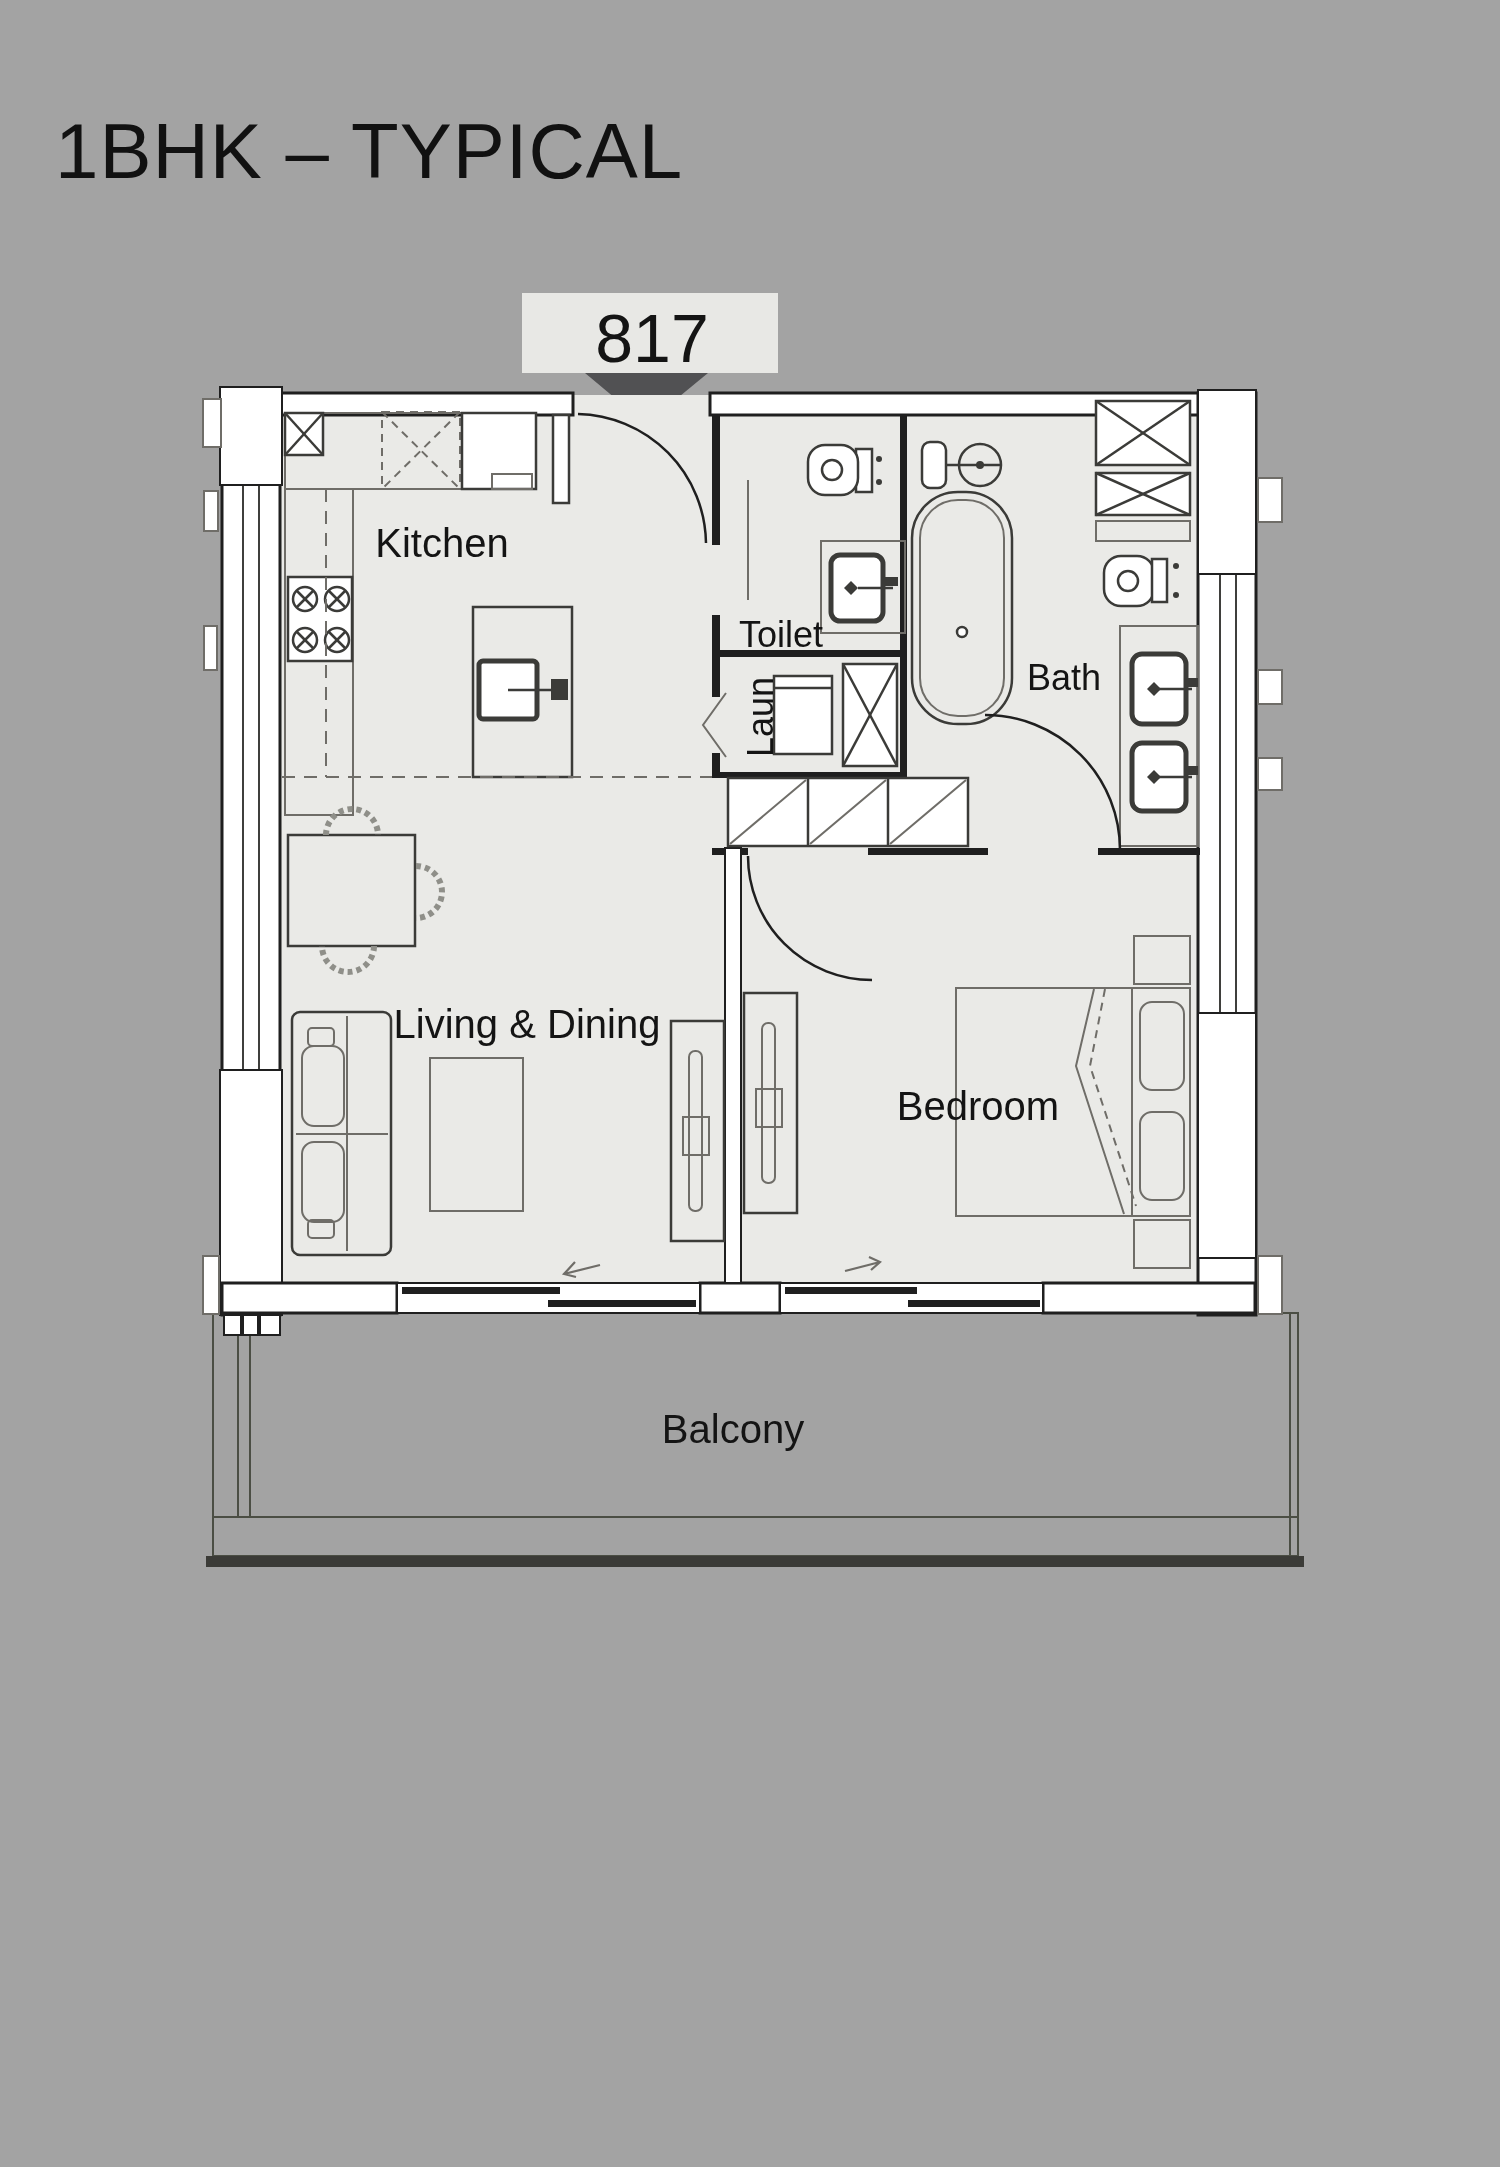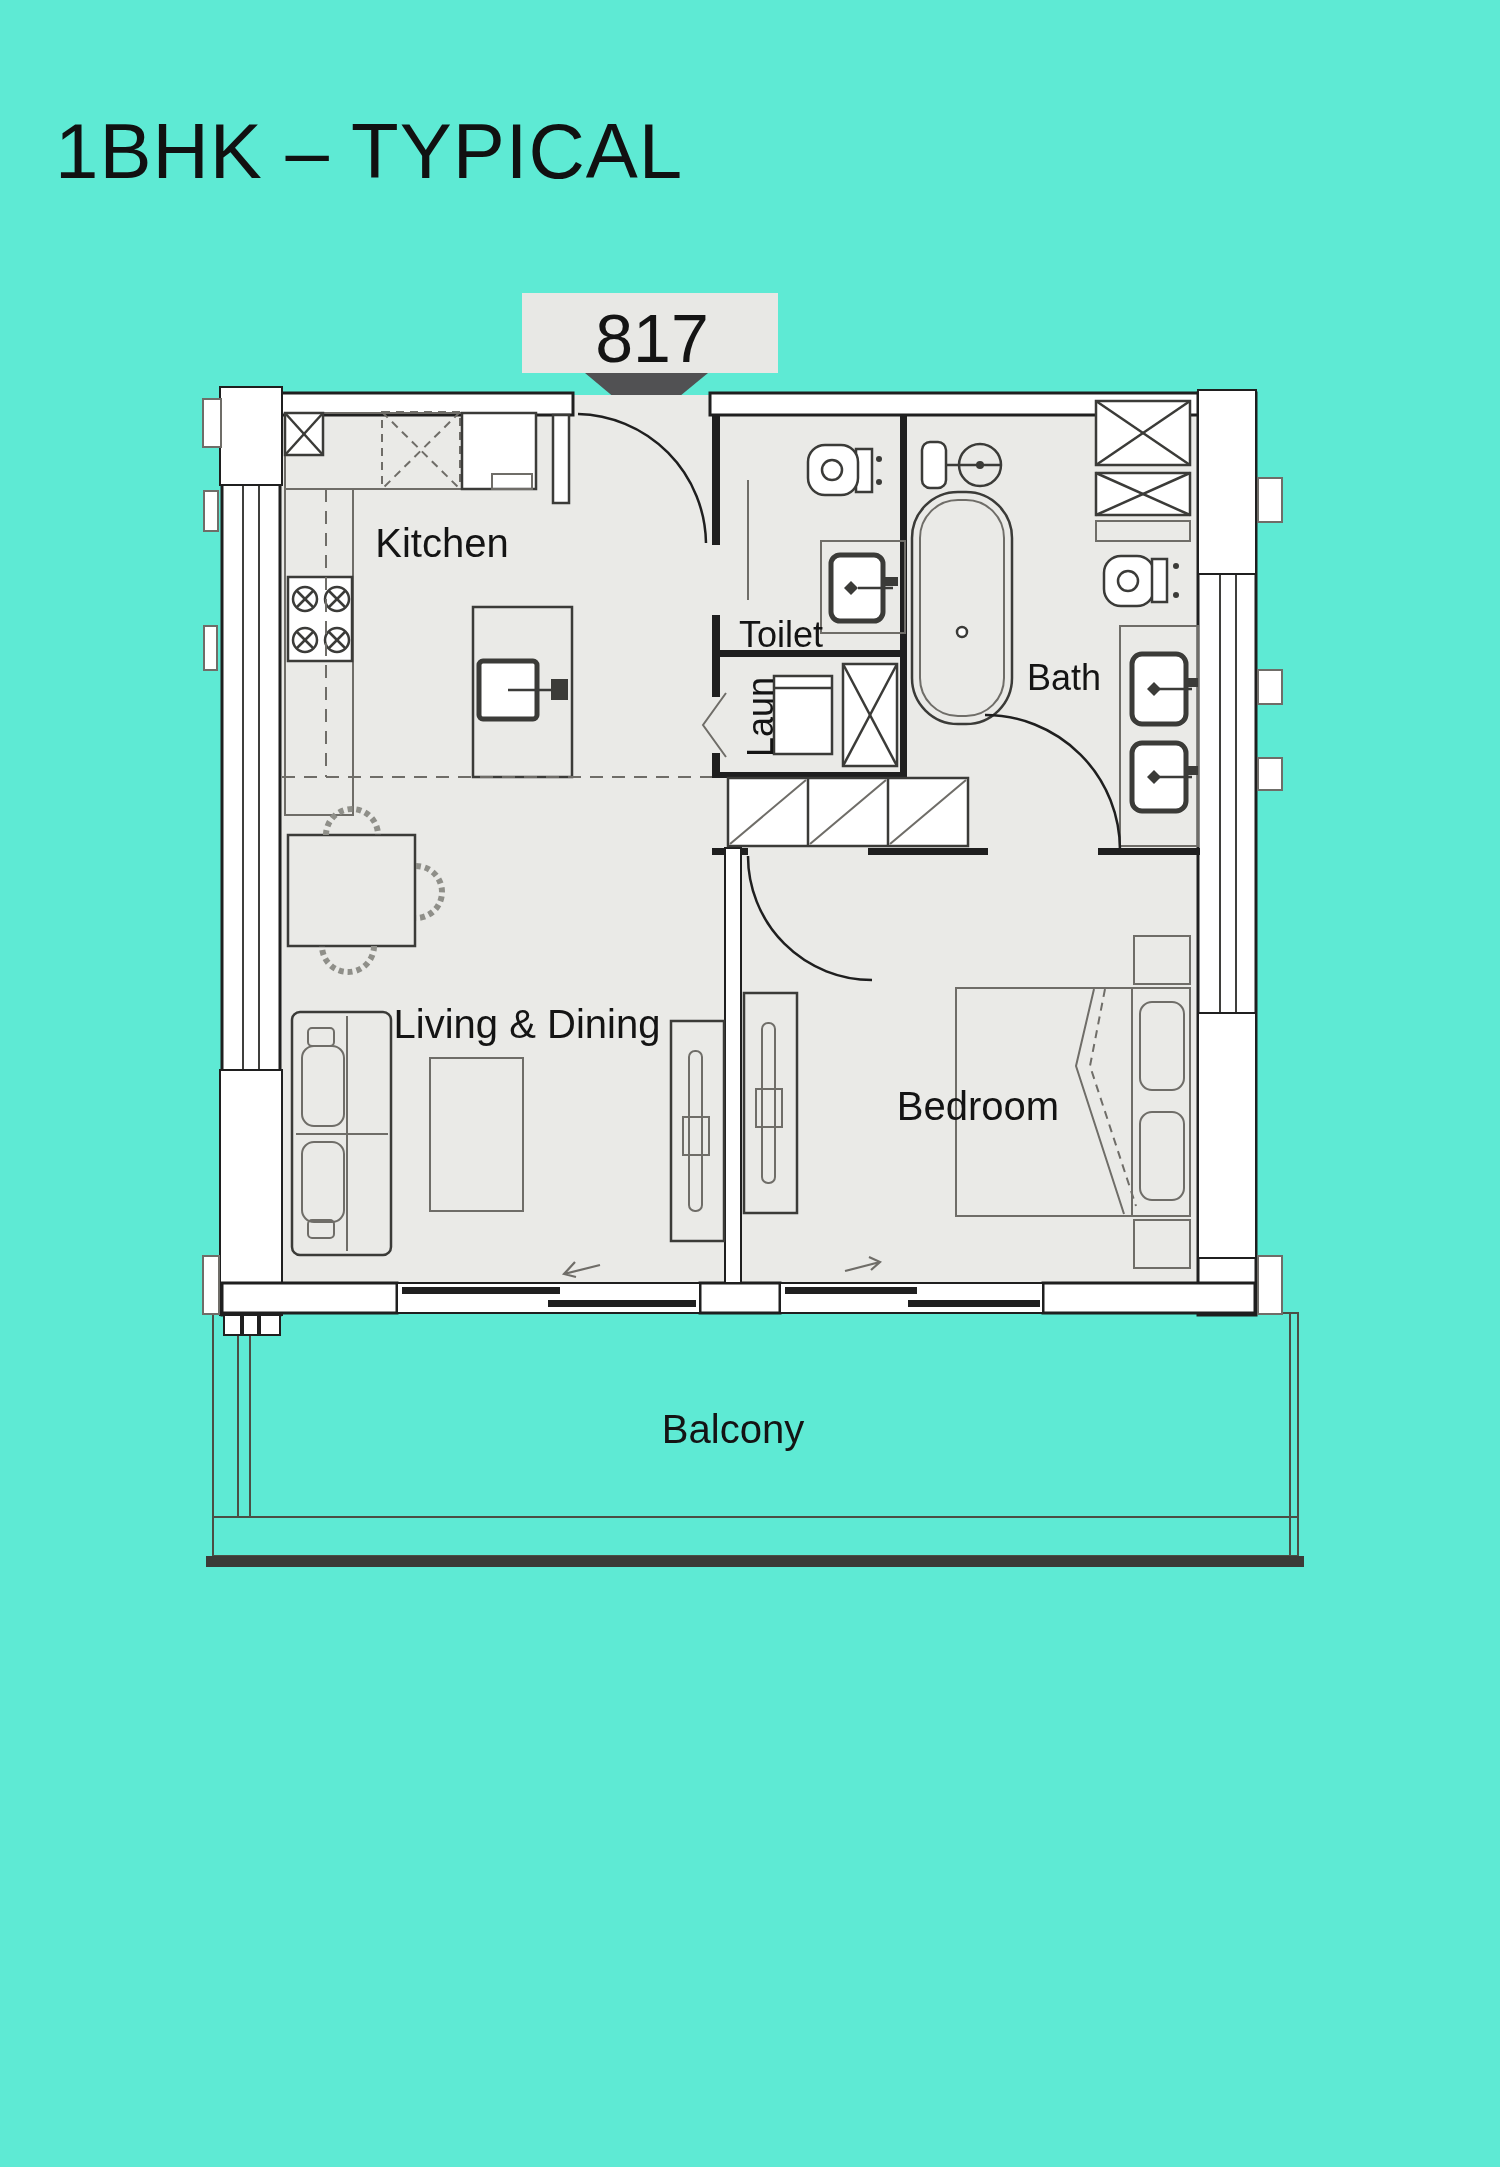--- a/index.html
+++ b/index.html
@@ -1,16 +1,16 @@
 <!DOCTYPE html>
 <html><head>
 <meta charset="utf-8">
 <style>
   html,body{margin:0;padding:0;background:#ffffff;}
-  .page{position:relative;width:1500px;height:2167px;background:#5eead4;overflow:hidden;
+  .page{position:relative;width:1500px;height:2167px;background:#a3a3a3;overflow:hidden;
         font-family:"Liberation Sans",sans-serif;}
   svg{position:absolute;left:0;top:0;}
   .title{font-family:"Liberation Sans",sans-serif;font-size:78px;fill:#111111;letter-spacing:1px;}
   .unitnum{font-family:"Liberation Sans",sans-serif;font-size:68px;fill:#141414;text-anchor:middle;}
   .lbl{font-family:"Liberation Sans",sans-serif;font-size:40px;fill:#141414;text-anchor:middle;}
   .lbl-sm{font-size:36px;}
   .wall{fill:#ffffff;stroke:#1f1f1f;stroke-width:3;}
   .wall2{fill:#ffffff;stroke:#1f1f1f;stroke-width:2;}
   .iw{fill:#1f1f1f;stroke:none;}
   .ln{stroke:#1f1f1f;stroke-width:2.5;fill:none;}

